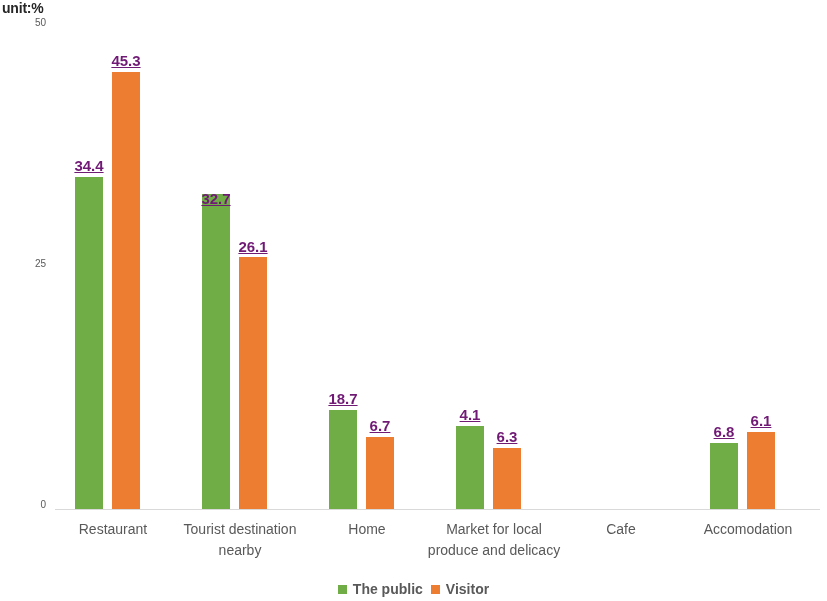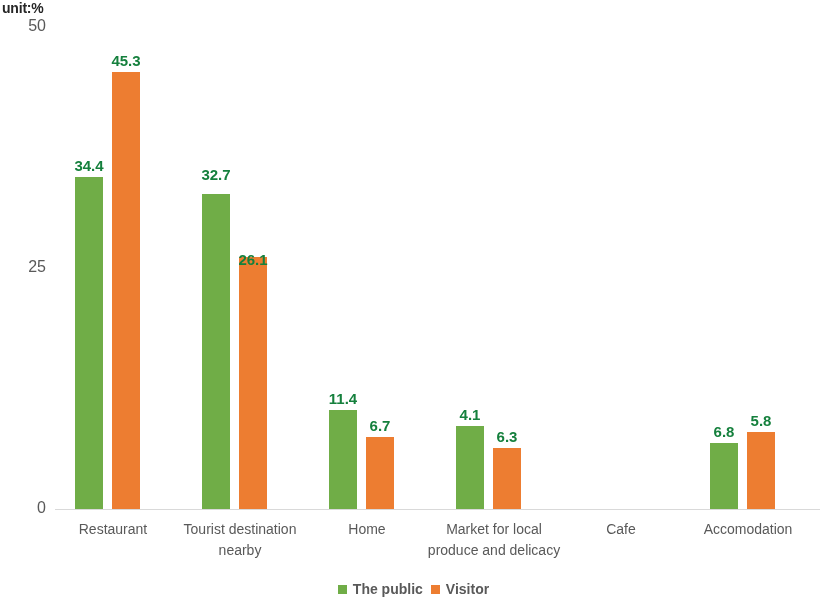--- a/index.html
+++ b/index.html
@@ -46,21 +46,21 @@
     width: 765px;
     height: 1px;
     background: #d9d9d9;
   }
 
   
   .ytick {
     position: absolute;
     width: 46px;
     text-align: right;
-    font-size: 16px;
+    font-size: 10px;
     color: #595959;
     white-space: nowrap;
   }
 
   
   .bar {
     position: absolute;
     bottom: 0;
     width: 28px;
   }
@@ -83,22 +83,23 @@
   .bar-wrap.left  { left: 0px; }
   .bar-wrap.right { left: 37px; }
 
   .bar-value {
     position: absolute;
     width: 60px;
     left: -16px;
     text-align: center;
     font-size: 15px;
     font-weight: bold;
-    color: #15803d;
-    white-space: nowrap;
+    color: #701a75;
+    white-space: nowrap;
+    text-decoration: underline;
   }
 
   
   .cat-label {
     position: absolute;
     top: 519px;
     width: 150px;
     text-align: center;
     font-size: 14px;
     line-height: 21px;
@@ -153,31 +154,31 @@
           <div class="bar-value" style="bottom: 334.616px;">34.4</div>
         </div>
         <div class="bar-wrap right">
           <div class="bar visitor" style="height: 436.692px; background: rgb(237, 125, 49);"></div>
           <div class="bar-value" style="bottom: 439.692px;">45.3</div>
         </div>
       </div>
       <div class="bar-group" style="left: 147px;">
         <div class="bar-wrap left">
           <div class="bar public" style="height: 315.228px; background: rgb(112, 173, 71);"></div>
-          <div class="bar-value" style="bottom: 326px;">32.7</div>
+          <div class="bar-value" style="bottom: 302px;">32.7</div>
         </div>
         <div class="bar-wrap right">
           <div class="bar visitor" style="height: 251.604px; background: rgb(237, 125, 49);"></div>
-          <div class="bar-value" style="bottom: 241px;">26.1</div>
+          <div class="bar-value" style="bottom: 254px;">26.1</div>
         </div>
       </div>
       <div class="bar-group" style="left: 274px;">
         <div class="bar-wrap left">
           <div class="bar public" style="height: 99.292px; background: rgb(112, 173, 71);"></div>
-          <div class="bar-value" style="bottom: 102.292px;">11.4</div>
+          <div class="bar-value" style="bottom: 102.292px;">18.7</div>
         </div>
         <div class="bar-wrap right">
           <div class="bar visitor" style="height: 72.3px; background: rgb(237, 125, 49);"></div>
           <div class="bar-value" style="bottom: 75.3px;">6.7</div>
         </div>
       </div>
       <div class="bar-group" style="left: 401px;">
         <div class="bar-wrap left">
           <div class="bar public" style="height: 82.904px; background: rgb(112, 173, 71);"></div>
           <div class="bar-value" style="bottom: 85.904px;">4.1</div>
@@ -187,21 +188,21 @@
           <div class="bar-value" style="bottom: 63.732px;">6.3</div>
         </div>
       </div>
       <div class="bar-group" style="left: 655px;">
         <div class="bar-wrap left">
           <div class="bar public" style="height: 65.552px; background: rgb(112, 173, 71);"></div>
           <div class="bar-value" style="bottom: 68.552px;">6.8</div>
         </div>
         <div class="bar-wrap right">
           <div class="bar visitor" style="height: 77.12px; background: rgb(237, 125, 49);"></div>
-          <div class="bar-value" style="bottom: 80.12px;">5.8</div>
+          <div class="bar-value" style="bottom: 80.12px;">6.1</div>
         </div>
       </div>
     </div>
 
   <div id="cat-labels">
       <div class="cat-label" style="left: 38px;">Restaurant</div>
       <div class="cat-label" style="left: 165px;">Tourist destination nearby</div>
       <div class="cat-label" style="left: 292px;">Home</div>
       <div class="cat-label" style="left: 419px;">Market for local produce and delicacy</div>
       <div class="cat-label" style="left: 546px;">Cafe</div>

